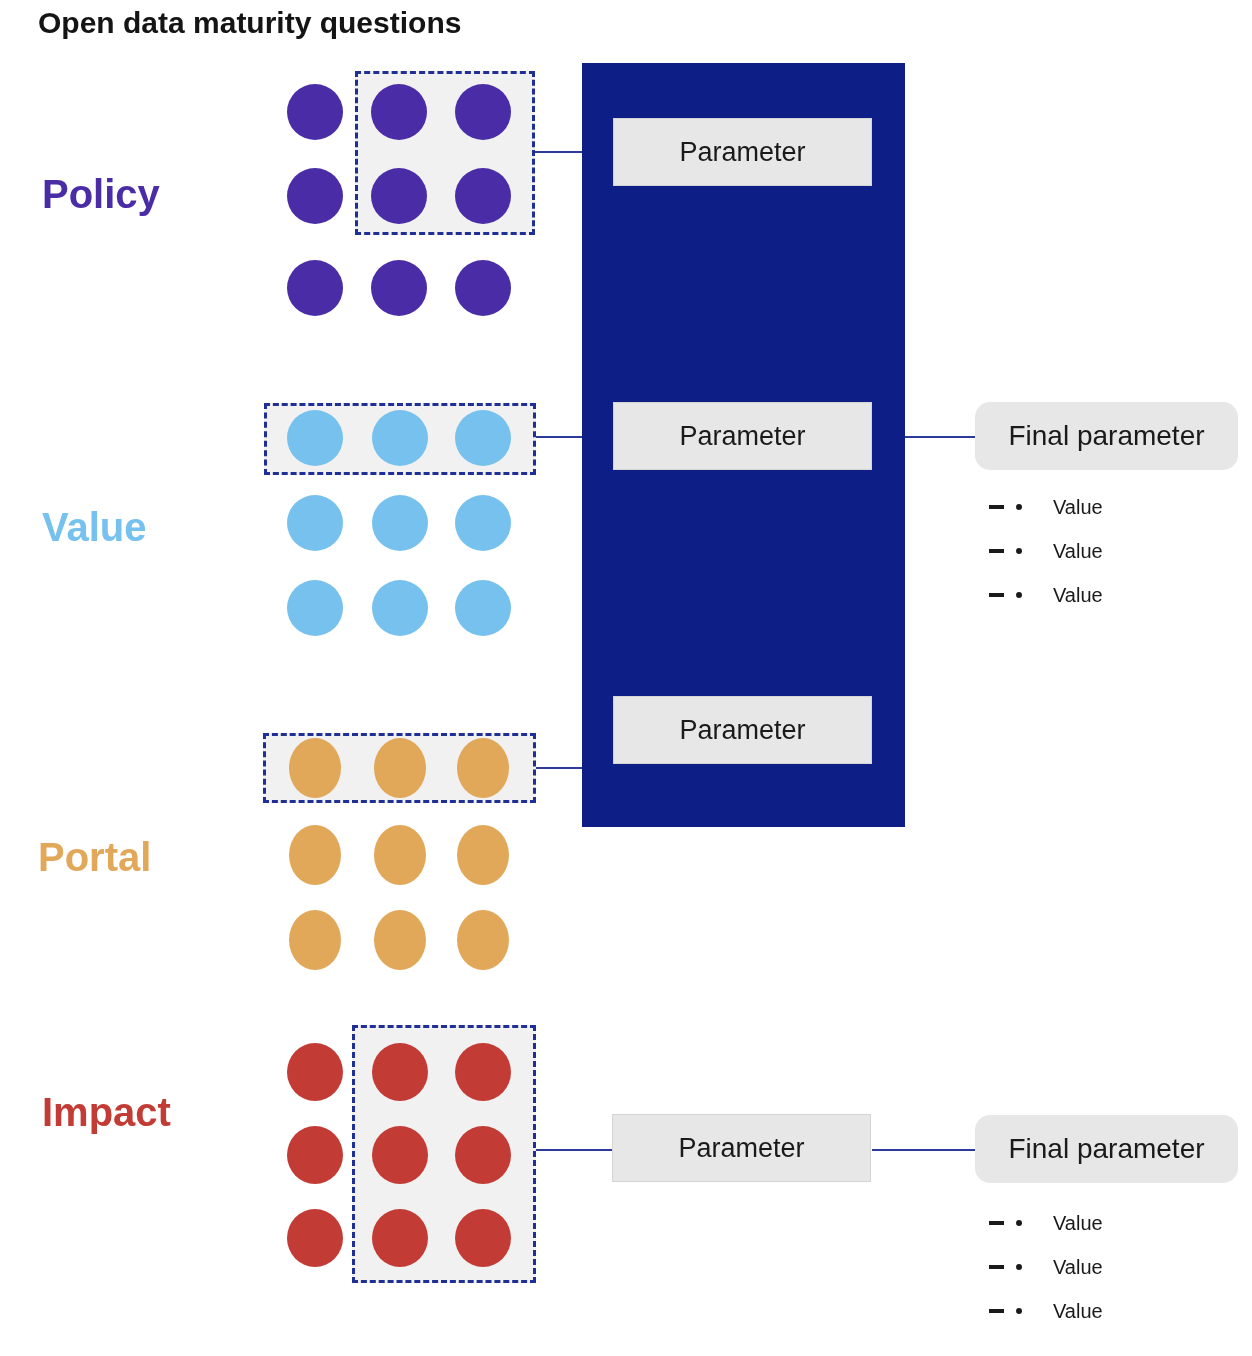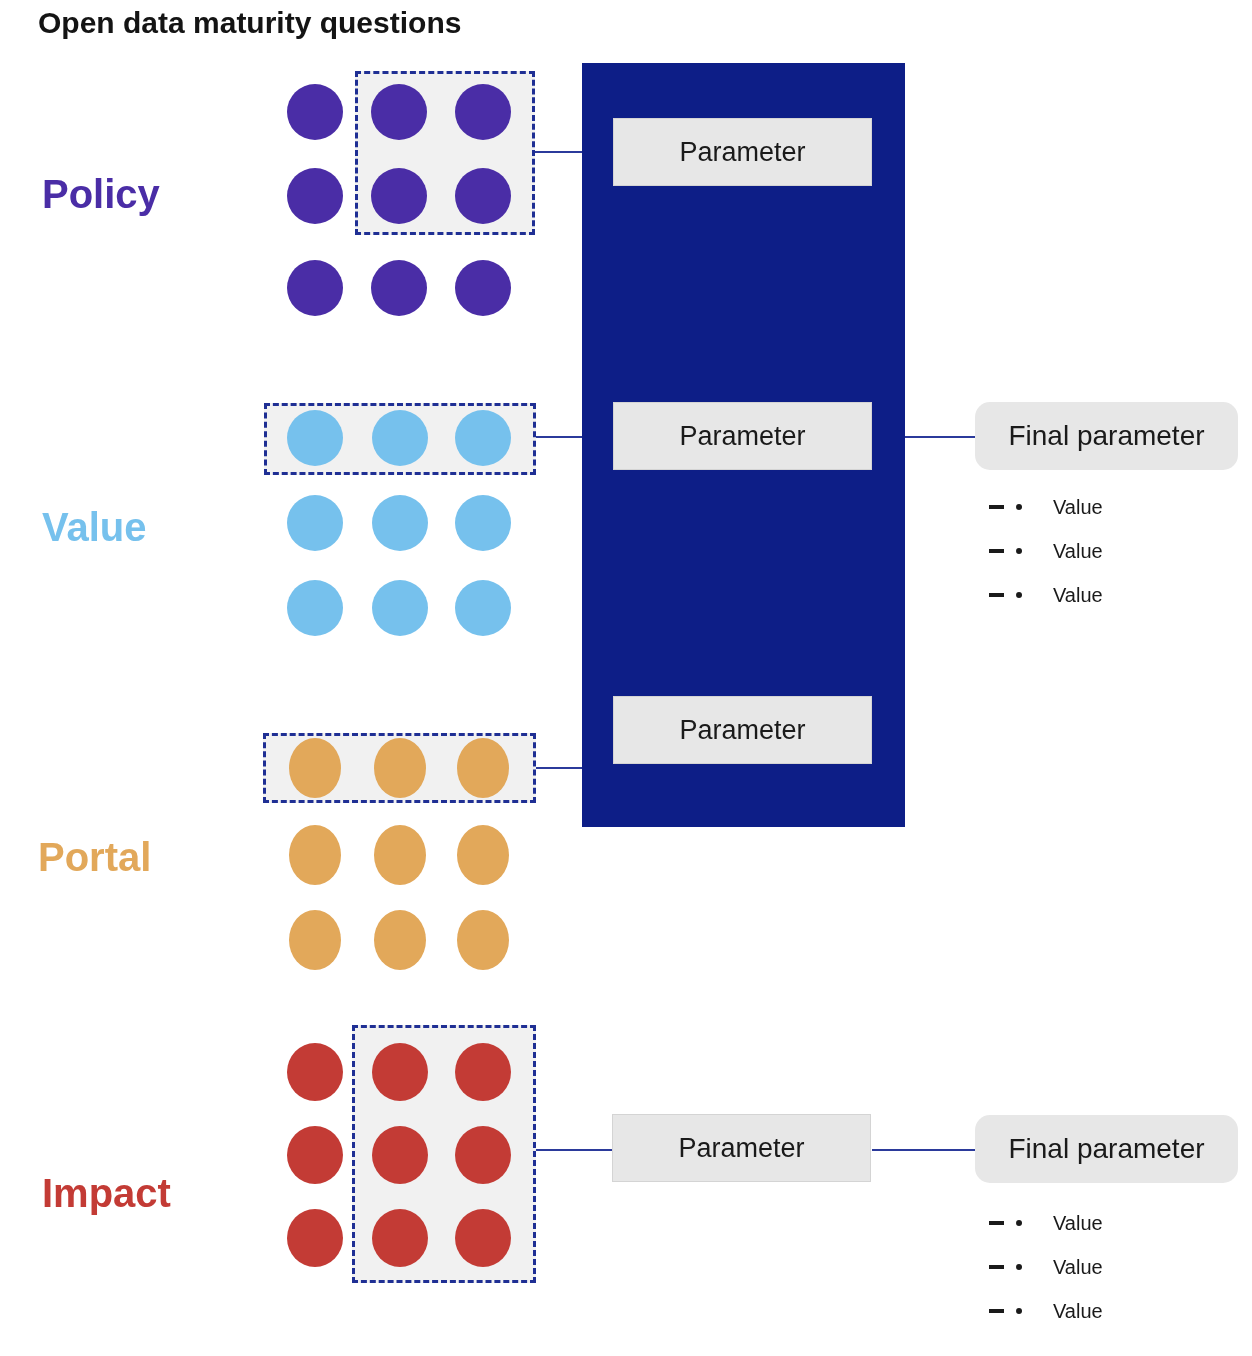--- a/index.html
+++ b/index.html
@@ -117,21 +117,21 @@
 </head>
 <body>
 
 <div class="canvas">
 
   <h1 class="title">Open data maturity questions</h1>
 
   <div class="section-label" style="left: 40px; top: 172px; color: rgb(74, 45, 166);">Policy</div>
   <div class="section-label" style="left: 40px; top: 505px; color: rgb(118, 193, 237);">Value</div>
   <div class="section-label" style="left: 36px; top: 835px; color: rgb(226, 168, 90);">Portal</div>
-  <div class="section-label" style="left: 40px; top: 1171px; color: rgb(195, 59, 53);">Impact</div>
+  <div class="section-label" style="left: 40px; top: 1090px; color: rgb(195, 59, 53);">Impact</div>
 
   <div class="selection-box" style="left: 355px; top: 71px; width: 180px; height: 164px; border-color: rgb(31, 47, 148); background: rgb(241, 241, 241);"></div>
   <div class="selection-box" style="left: 264px; top: 403px; width: 272px; height: 72px; border-color: rgb(31, 47, 148); background: rgb(241, 241, 241);"></div>
   <div class="selection-box" style="left: 263px; top: 733px; width: 273px; height: 70px; border-color: rgb(31, 47, 148); background: rgb(241, 241, 241);"></div>
   <div class="selection-box" style="left: 352px; top: 1025px; width: 184px; height: 258px; border-color: rgb(31, 47, 148); background: rgb(241, 241, 241);"></div>
 
   <div class="panel" style="background: rgb(13, 30, 135);"></div>
 
   <div class="param-box" style="left: 613px; top: 118px; background: rgb(231, 231, 231);">Parameter</div>
   <div class="param-box" style="left: 613px; top: 402px; background: rgb(231, 231, 231);">Parameter</div>

